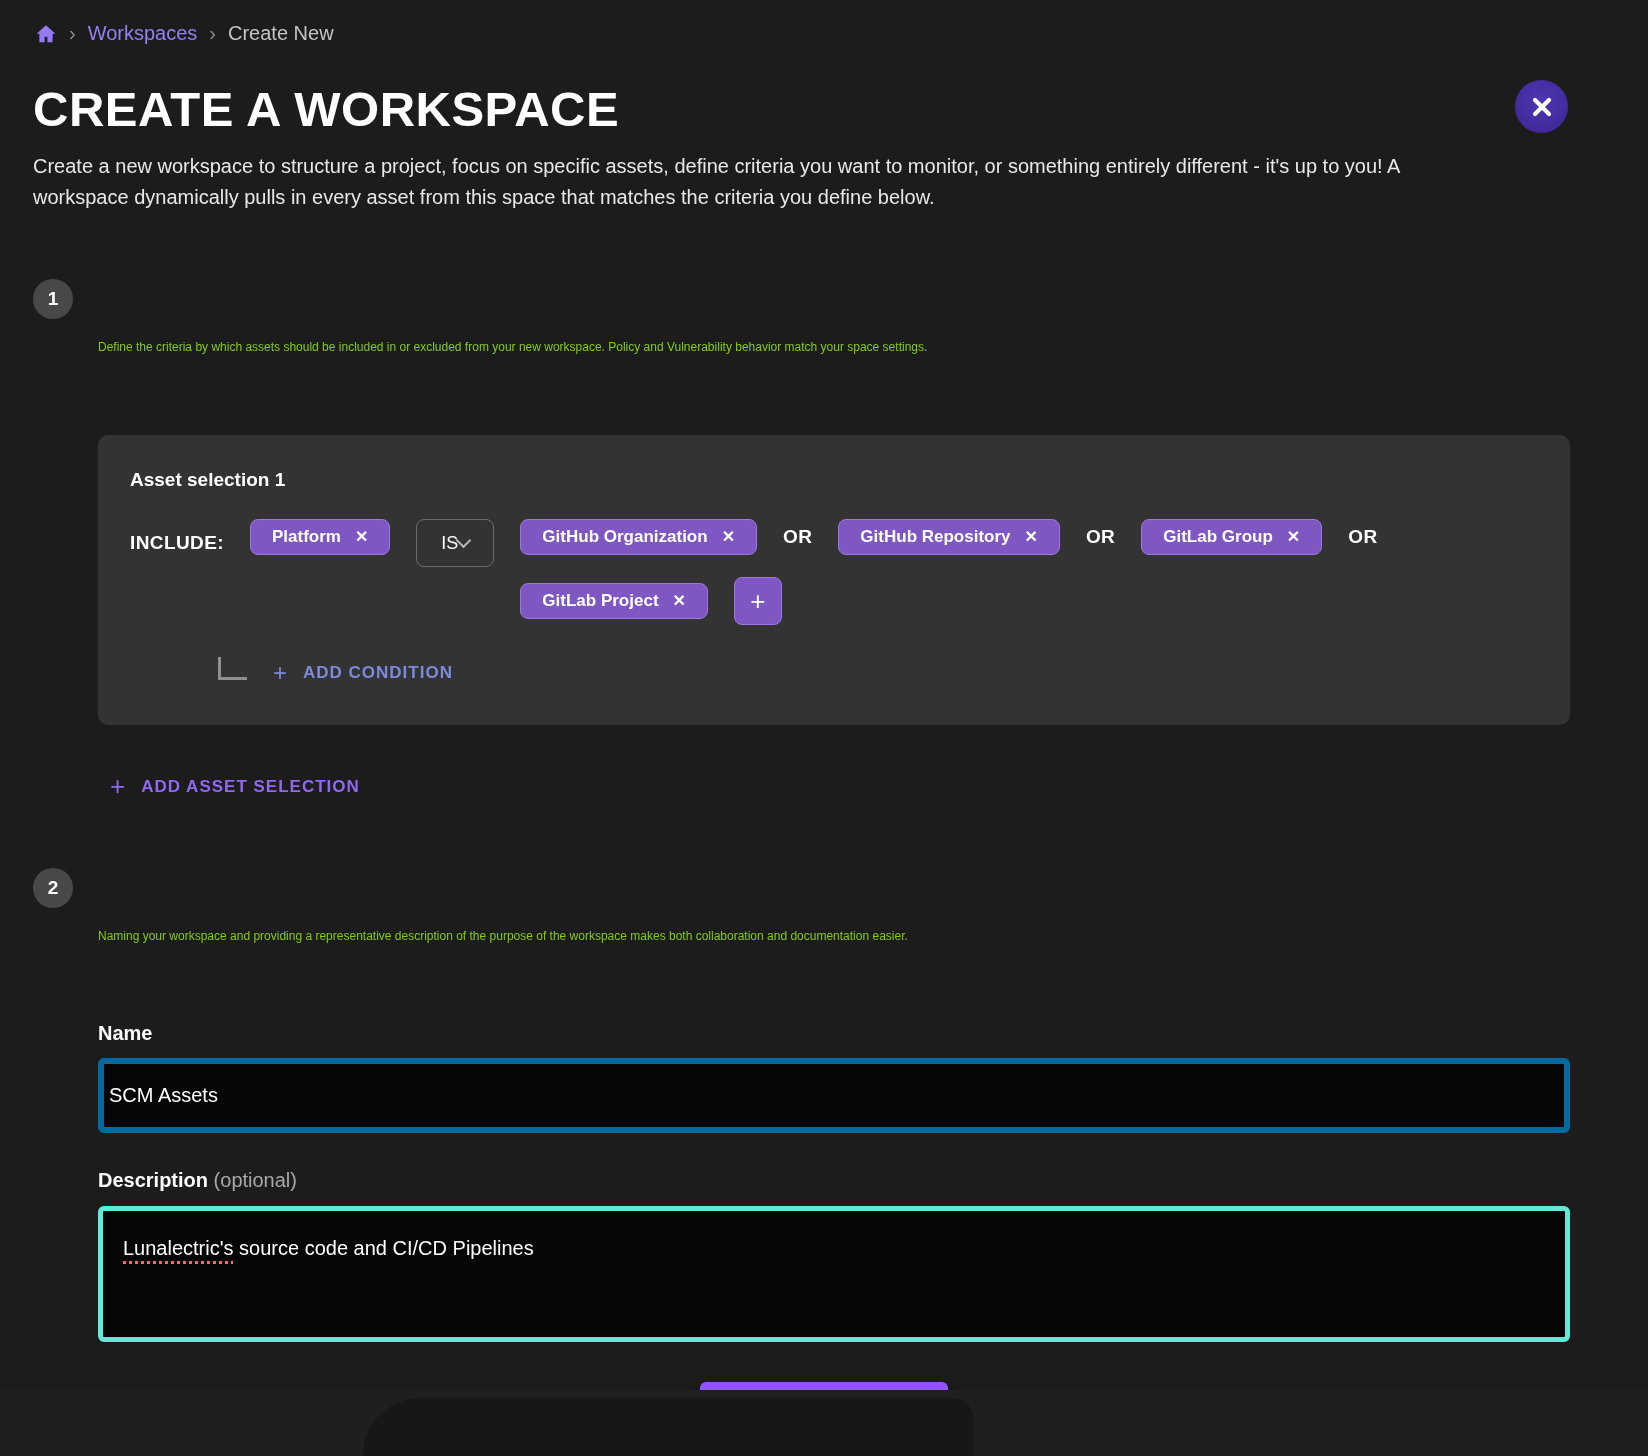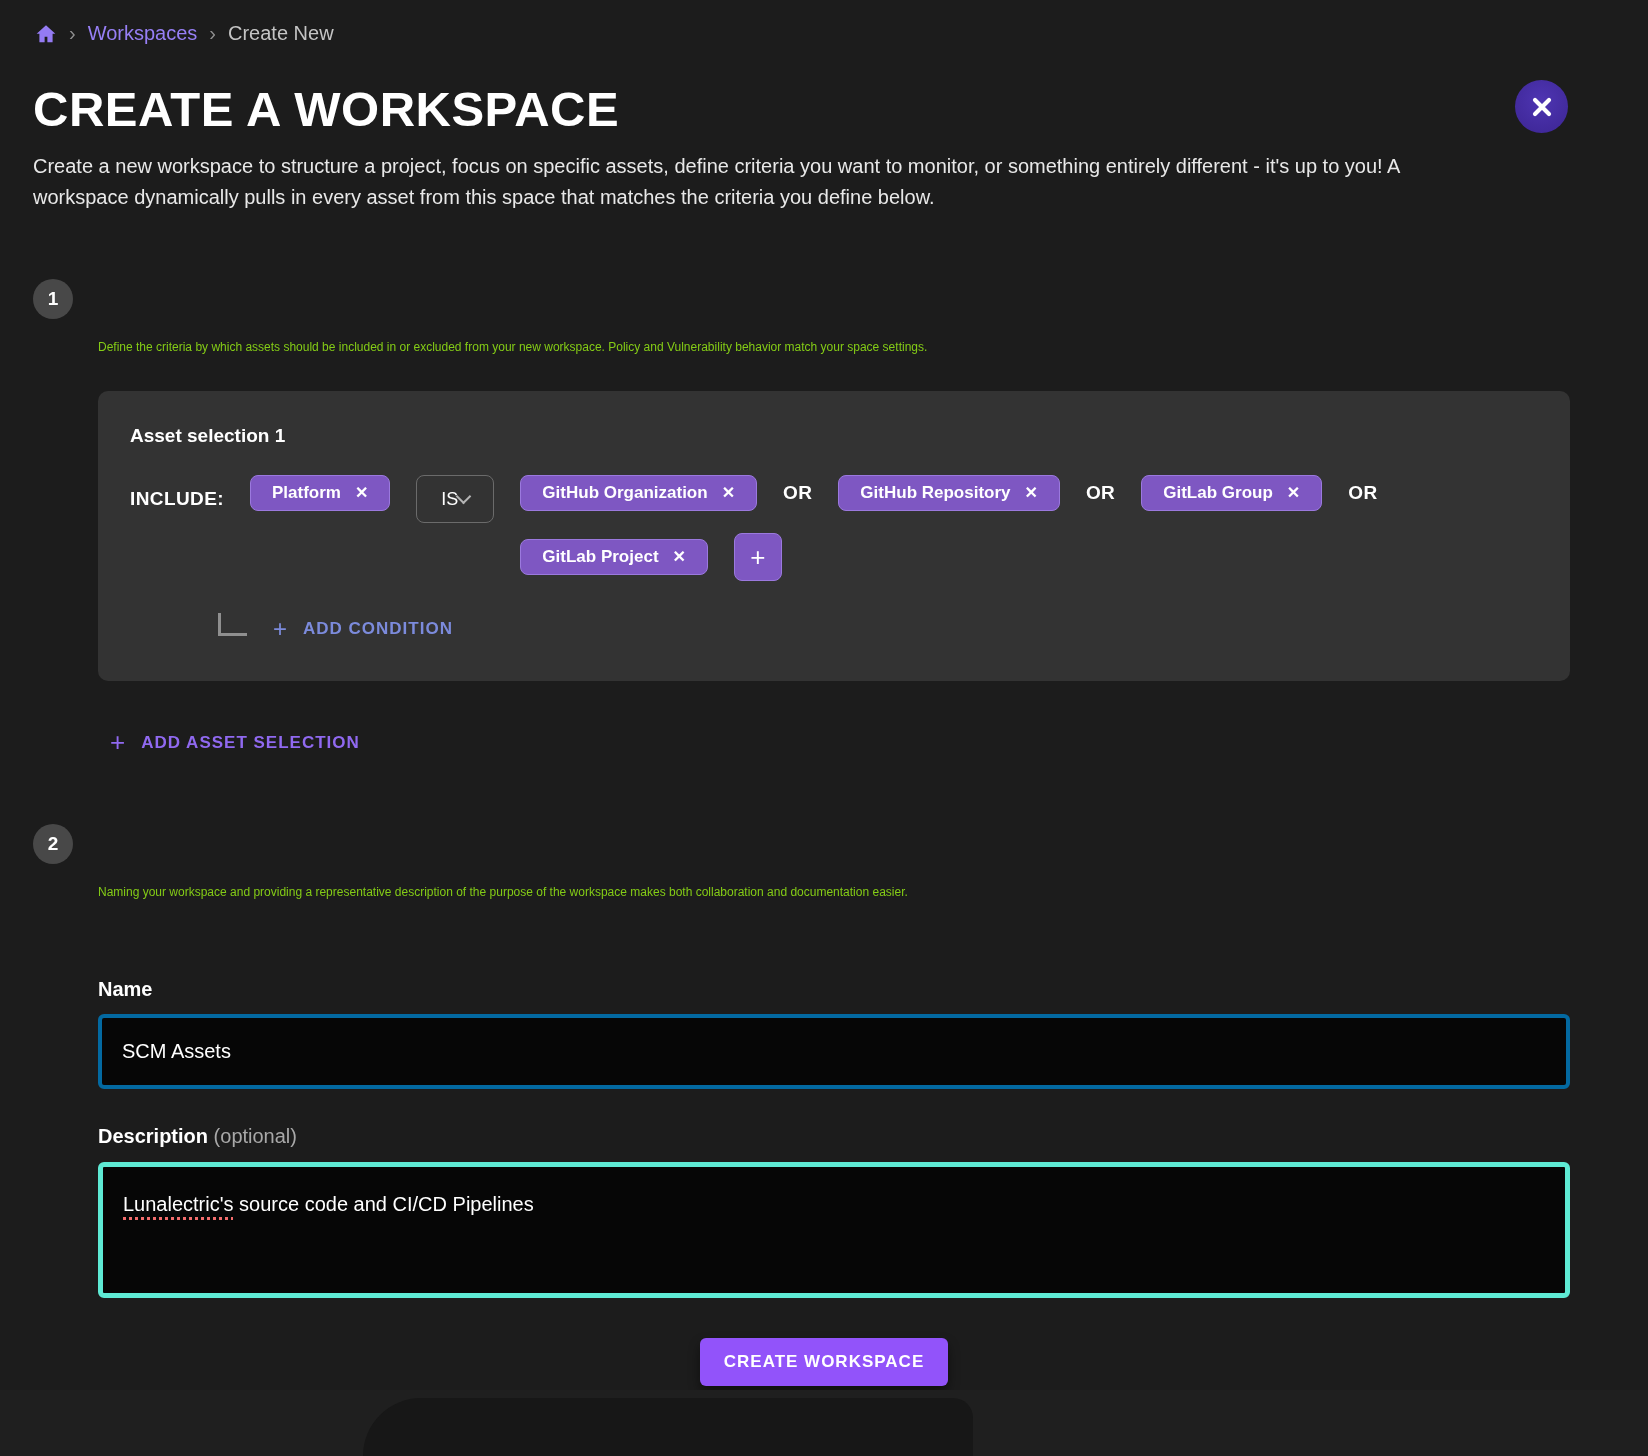--- a/index.html
+++ b/index.html
@@ -28,21 +28,21 @@
   .step-1{margin-top:66px;}
   .step-2{margin-top:66px;}
   .badge{
     width:40px;height:40px;border-radius:50%;background:#484848;color:#fff;flex:0 0 40px;
     display:flex;align-items:center;justify-content:center;font-size:19px;font-weight:700;
   }
   .step-title{font-size:30px;font-weight:700;}
   .step-sub{margin:16px 120px 0 98px;font-size:12px;color:#84cc16;line-height:24px;}
   
   .panel{
-    margin:32px 78px 0 98px;background:#333333;border-radius:10px;
+    margin:76px 78px 0 98px;background:#333333;border-radius:10px;
     padding:34px 32px 38px 32px;
   }
   .panel-title{font-size:19px;font-weight:700;}
   .condition-row{display:flex;align-items:flex-start;gap:26px;margin-top:28px;}
   .include-label{font-size:19px;font-weight:700;letter-spacing:.4px;line-height:48px;white-space:nowrap;}
   .chip{
     display:inline-flex;align-items:center;gap:14px;height:36px;padding:0 21px;
     background:#7e57c2;border:1px solid #9b79de;border-radius:8px;
     font-size:17px;font-weight:600;color:#fff;cursor:pointer;white-space:nowrap;box-sizing:border-box;
   }
@@ -69,22 +69,22 @@
   .add-cond{color:#7c8bdc;}
   .add-cond .plus{font-size:24px;font-weight:400;}
   .add-asset{color:#9069f0;margin:46px 0 0 110px;}
   .add-asset .plus{font-size:26px;font-weight:400;}
   
   .field-label{margin:74px 0 0 98px;font-size:20px;font-weight:700;}
   .field-label .opt{font-weight:400;color:#a8a8a8;}
   .desc-label{margin-top:36px;}
   .text-input{
     display:block;box-sizing:border-box;margin:13px 78px 0 98px;width:1472px;height:75px;
-    background:#060606;border:4px solid #0369a1;border-radius:6px;color:#fff;
-    font-size:20px;font-family:"Liberation Sans",sans-serif;padding:0 20px;outline:none;
+    background:#060606;border:6px solid #0369a1;border-radius:6px;color:#fff;
+    font-size:20px;font-family:"Liberation Sans",sans-serif;padding:0 5px;outline:none;
   }
   .textarea{
     box-sizing:border-box;margin:14px 78px 0 98px;width:1472px;height:136px;
     background:#060606;border:5px solid #5eead4;border-radius:6px;color:#fff;
     font-size:20px;padding:26px 20px;cursor:text;
   }
   .misspelled{
     text-decoration:underline;text-decoration-style:dotted;text-decoration-color:#f36c6c;
     text-decoration-thickness:3px;text-underline-offset:6px;
   }

